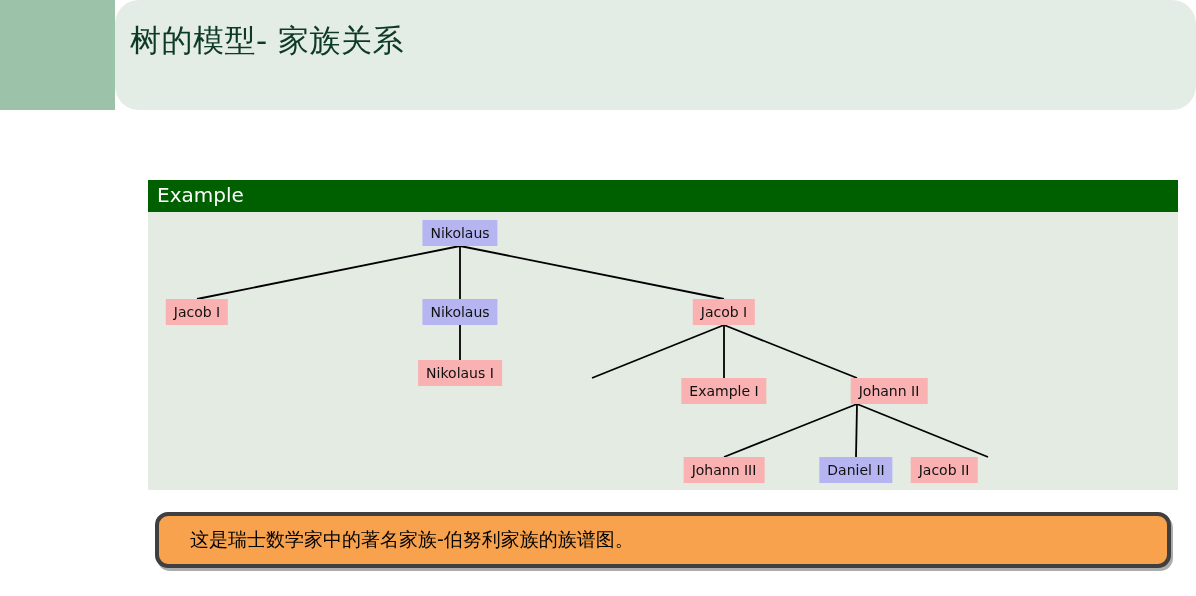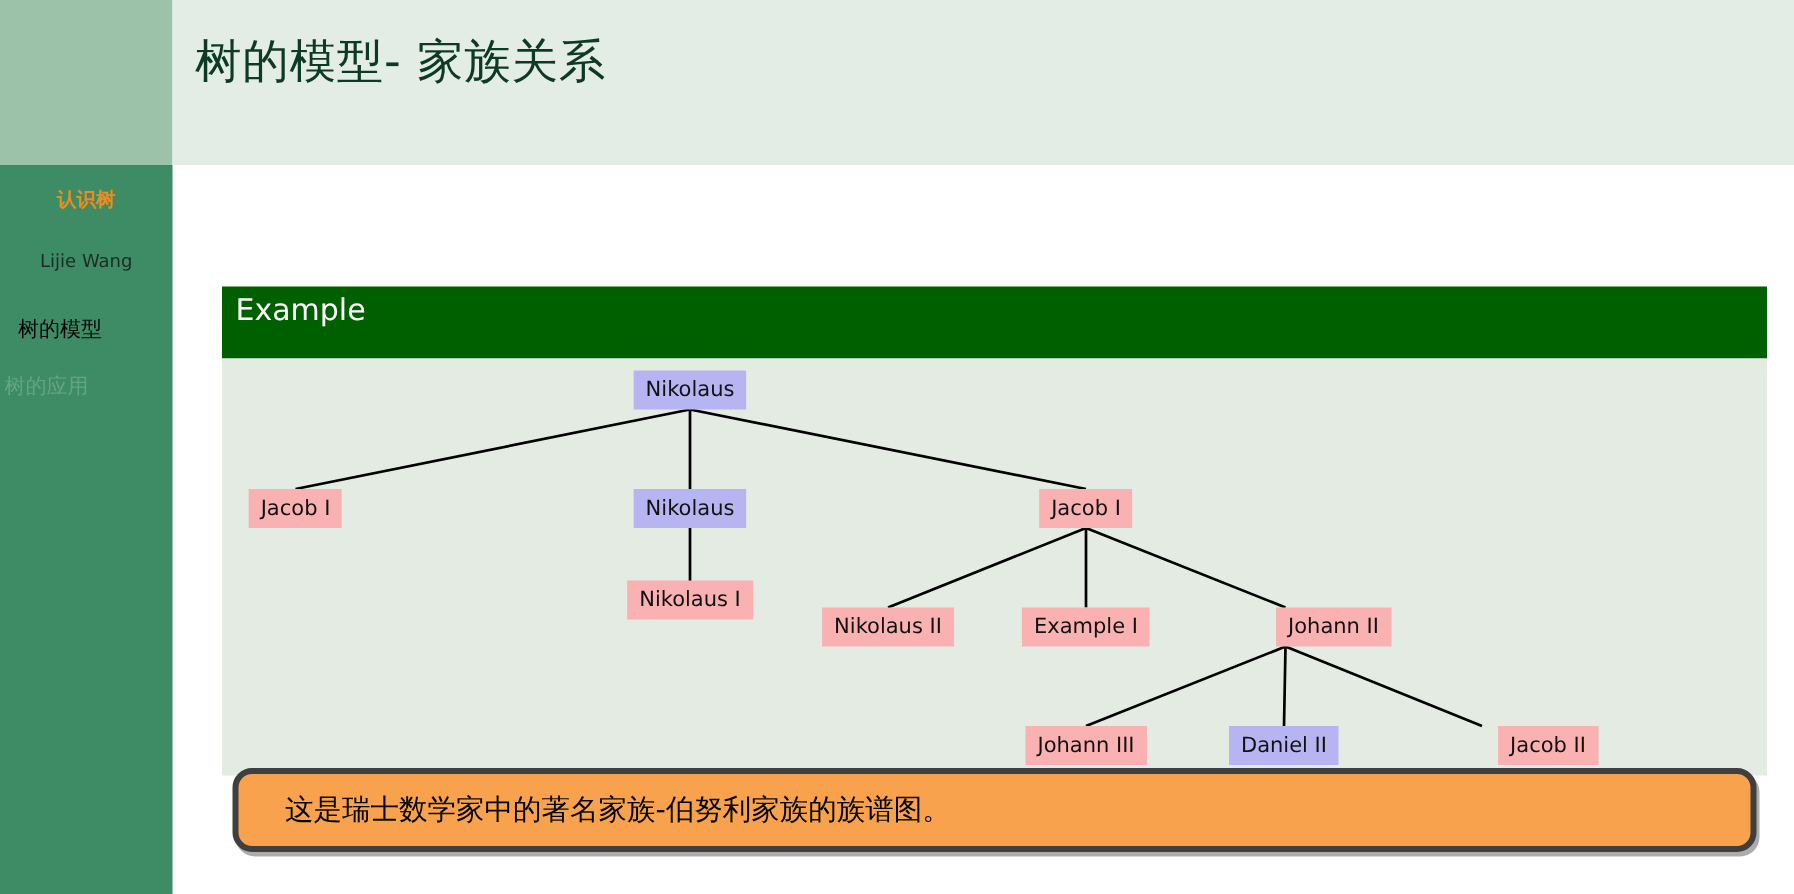--- a/index.html
+++ b/index.html
@@ -22,20 +22,21 @@
     position:relative;width:1196px;height:596px;background:#ffffff;
     font-family:"DejaVu Sans", sans-serif;overflow:hidden;
   }
   .sidebar-square{
     position:absolute;left:0;top:0;width:115px;height:110px;
     background:var(--sidebar-light);
   }
   .header{
     position:absolute;left:115px;top:0;width:1081px;height:110px;
     background:var(--header-bg);
+    border-radius:24px;
   }
   .page-title{
     position:absolute;left:15px;top:20px;
     font-size:31px;font-weight:normal;color:var(--title-green);
     letter-spacing:0.5px;white-space:nowrap;
   }
   .sidebar{
     position:absolute;left:0;top:110px;width:115px;height:486px;
     background:var(--sidebar-green);
   }
@@ -47,22 +48,22 @@
     position:absolute;top:57px;left:0;width:100%;text-align:center;
     color:#1e2b24;font-size:12px;
   }
   .sb-item{font-size:14px;position:absolute;cursor:default;white-space:nowrap;}
   .sb-item.active{left:12px;top:101px;color:#050505;}
   .sb-item.inactive{left:3px;top:139px;color:var(--sidebar-inactive);}
   .example-block{
     position:absolute;left:148px;top:180px;width:1030px;
   }
   .example-header{
-    height:48px;background:var(--block-green);color:#fdfdfd;
-    font-size:20px;line-height:31px;padding-left:9px;margin-top:11px;
+    height:32px;background:var(--block-green);color:#fdfdfd;
+    font-size:20px;line-height:31px;padding-left:9px;
   }
   .example-body{
     position:relative;height:278px;background:var(--block-body);
   }
   .example-body svg{position:absolute;left:0;top:0;}
   .tree-node{
     position:absolute;transform:translate(-50%,-50%);
     font-size:14px;color:#111;line-height:24px;padding:1px 8px;
     white-space:nowrap;
   }
@@ -81,26 +82,20 @@
 <body>
 
 <div class="slide">
 
   <div class="sidebar-square"></div>
 
   <div class="header">
     <div class="page-title">树的模型- 家族关系</div>
   </div>
 
-  <div class="sidebar">
-    <div class="sb-title">认识树</div>
-    <div class="sb-author">Lijie Wang</div>
-    <div class="sb-item active">树的模型</div>
-    <div class="sb-item inactive">树的应用</div>
-  </div>
 
   <div class="example-block">
     <div class="example-header">Example</div>
     <div class="example-body">
       <svg width="1030" height="278" viewBox="0 0 1030 278">
           <line x1="312" y1="34" x2="49" y2="87" stroke="#000000" stroke-width="1.8"></line>
           <line x1="312" y1="34" x2="312" y2="87" stroke="#000000" stroke-width="1.8"></line>
           <line x1="312" y1="34" x2="576" y2="87" stroke="#000000" stroke-width="1.8"></line>
           <line x1="312" y1="113" x2="312" y2="166" stroke="#000000" stroke-width="1.8"></line>
           <line x1="576" y1="113" x2="444" y2="166" stroke="#000000" stroke-width="1.8"></line>
@@ -108,26 +103,25 @@
           <line x1="576" y1="113" x2="709" y2="166" stroke="#000000" stroke-width="1.8"></line>
           <line x1="709" y1="192" x2="576" y2="245" stroke="#000000" stroke-width="1.8"></line>
           <line x1="709" y1="192" x2="708" y2="245" stroke="#000000" stroke-width="1.8"></line>
           <line x1="709" y1="192" x2="840" y2="245" stroke="#000000" stroke-width="1.8"></line>
         </svg>
     <div class="tree-node highlight" style="left: 312px; top: 21px;">Nikolaus</div>
         <div class="tree-node normal" style="left: 49px; top: 100px;">Jacob I</div>
         <div class="tree-node highlight" style="left: 312px; top: 100px;">Nikolaus</div>
         <div class="tree-node normal" style="left: 576px; top: 100px;">Jacob I</div>
         <div class="tree-node normal" style="left: 312px; top: 161px;">Nikolaus I</div>
-        <div class="tree-node normal" style="left: 444px; top: 179px;">Nikolaus II</div>
         <div class="tree-node normal" style="left: 576px; top: 179px;">Example I</div>
         <div class="tree-node normal" style="left: 709px; top: 179px; margin-left: 32px;">Johann II</div>
         <div class="tree-node normal" style="left: 576px; top: 258px;">Johann III</div>
         <div class="tree-node highlight" style="left: 708px; top: 258px;">Daniel II</div>
-        <div class="tree-node normal" style="left: 884px; top: 258px;">Jacob II</div>
+        <div class="tree-node normal" style="left: 796px; top: 258px;">Jacob II</div>
       </div>
   </div>
 
   <div class="callout">
     <span>这是瑞士数学家中的著名家族-伯努利家族的族谱图。</span>
   </div>
 
 </div>
 
 </body></html>

